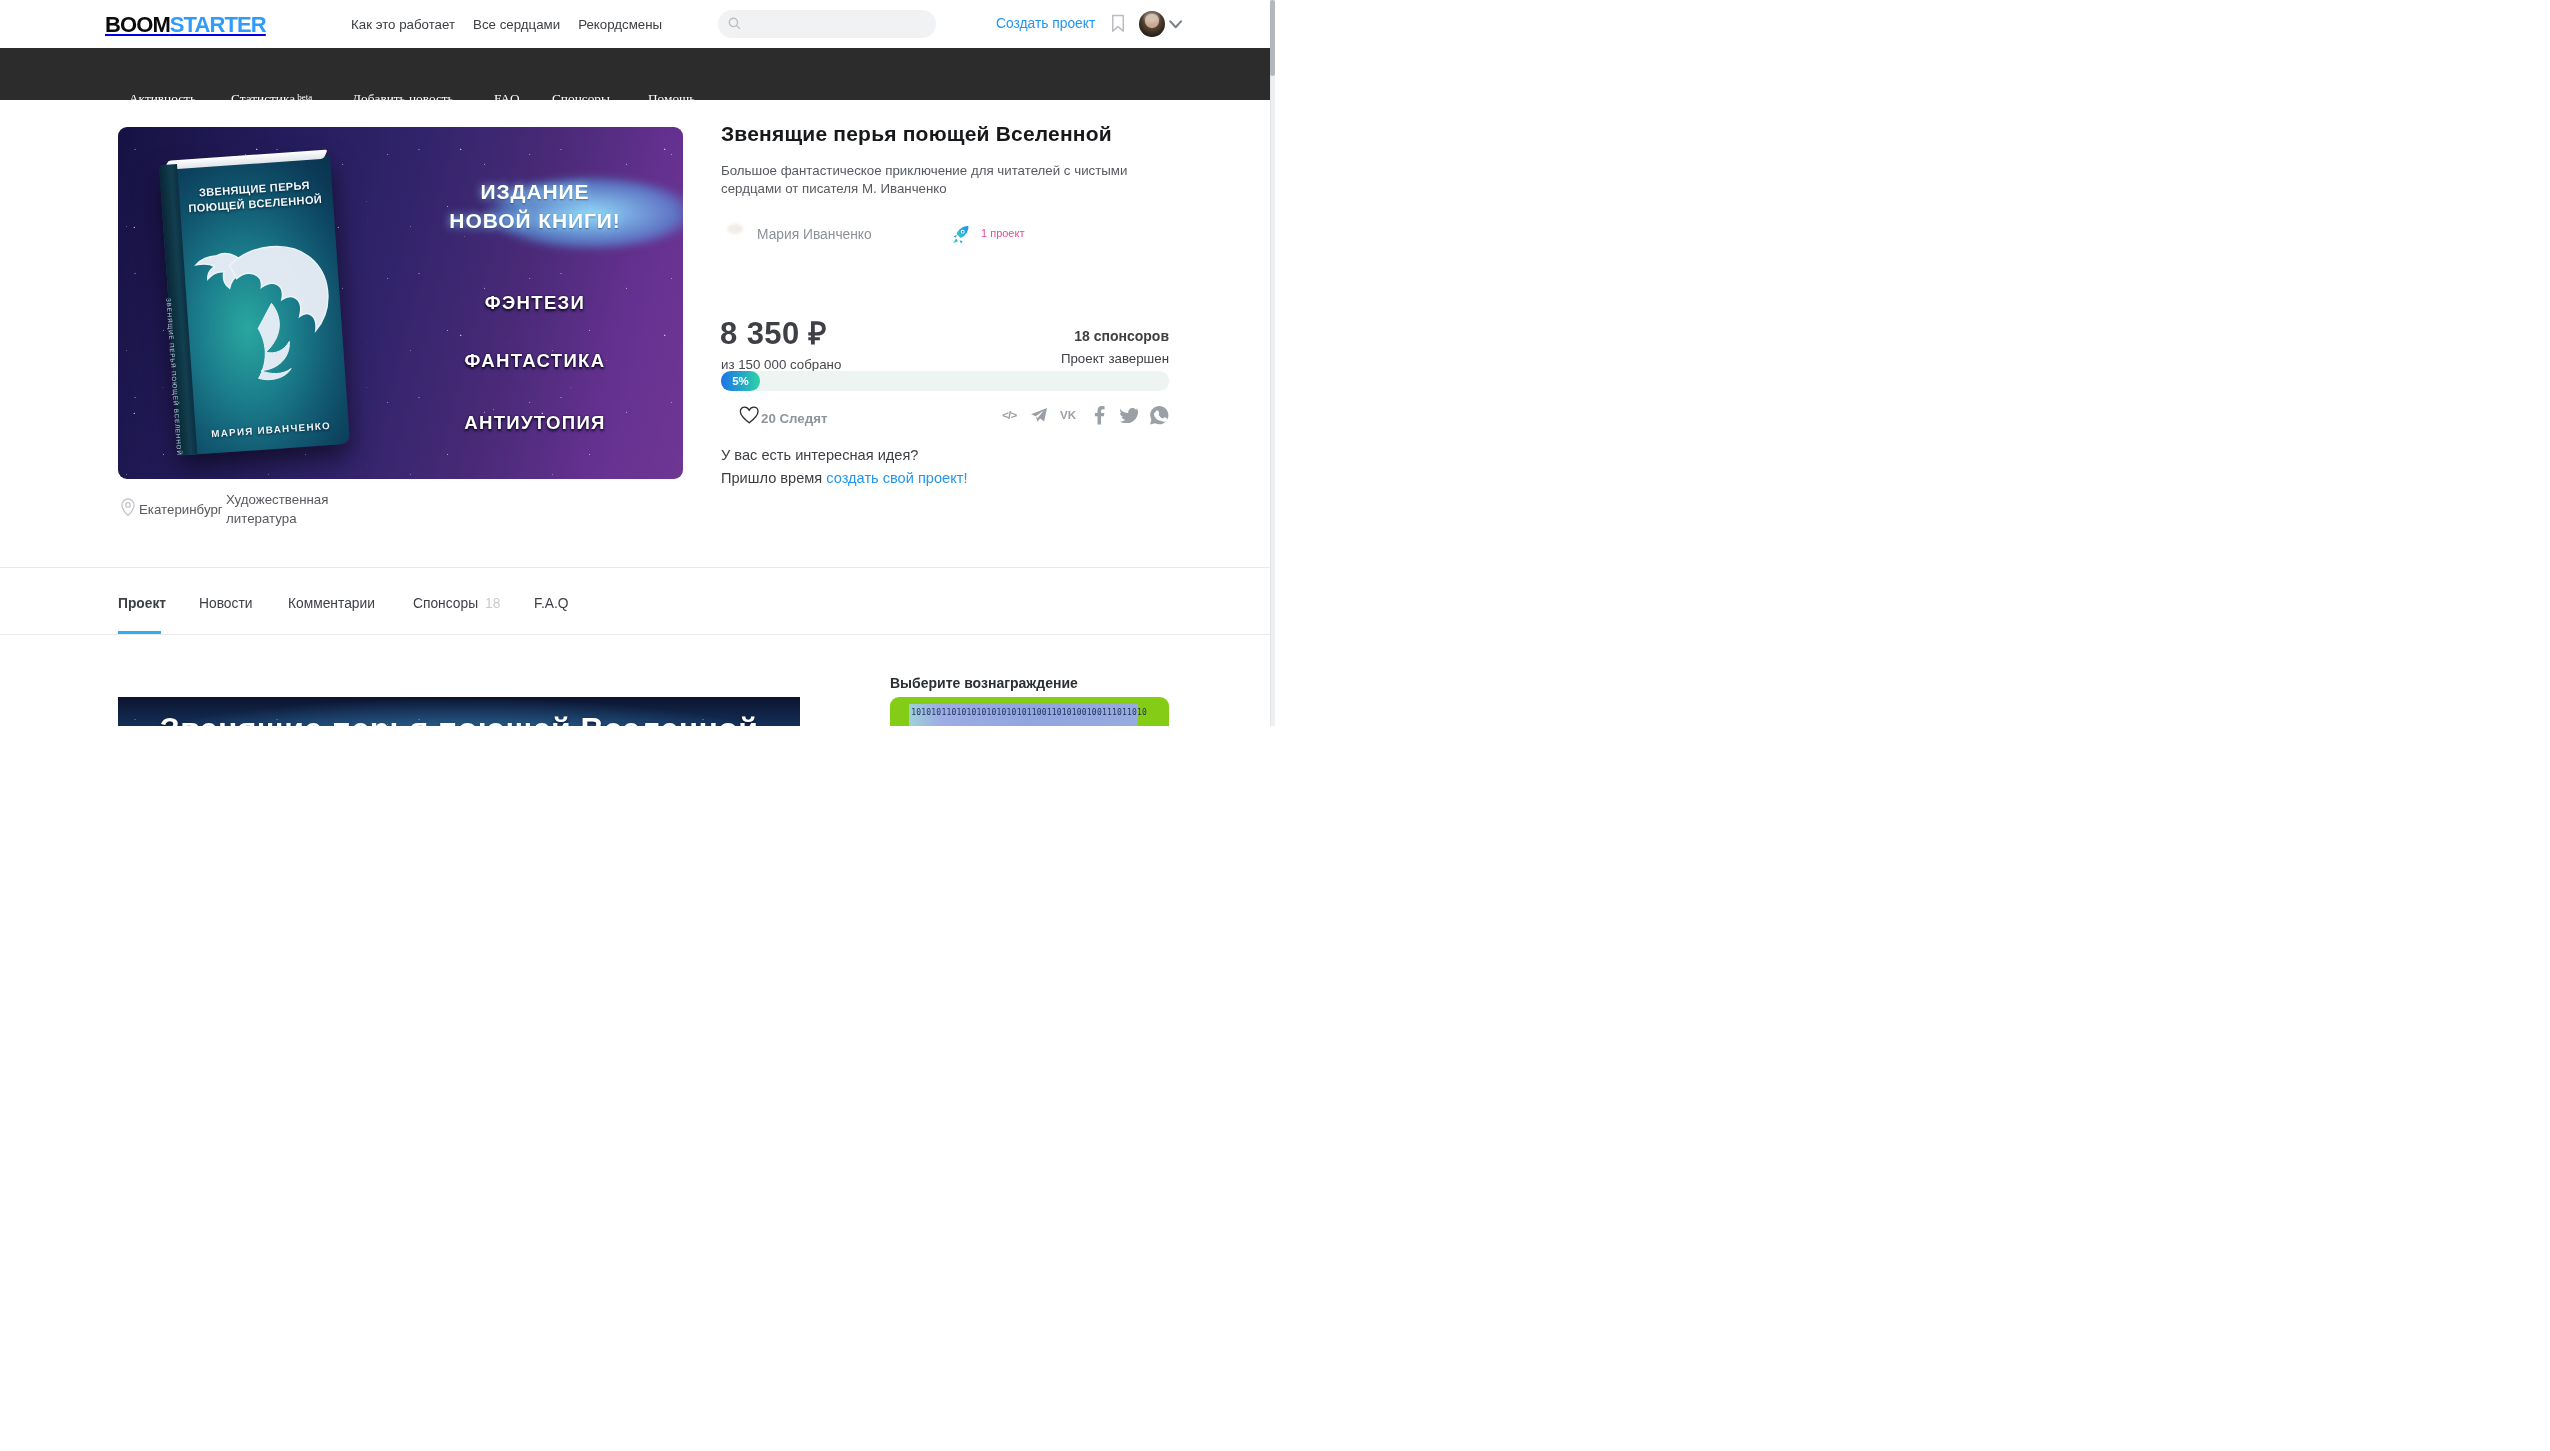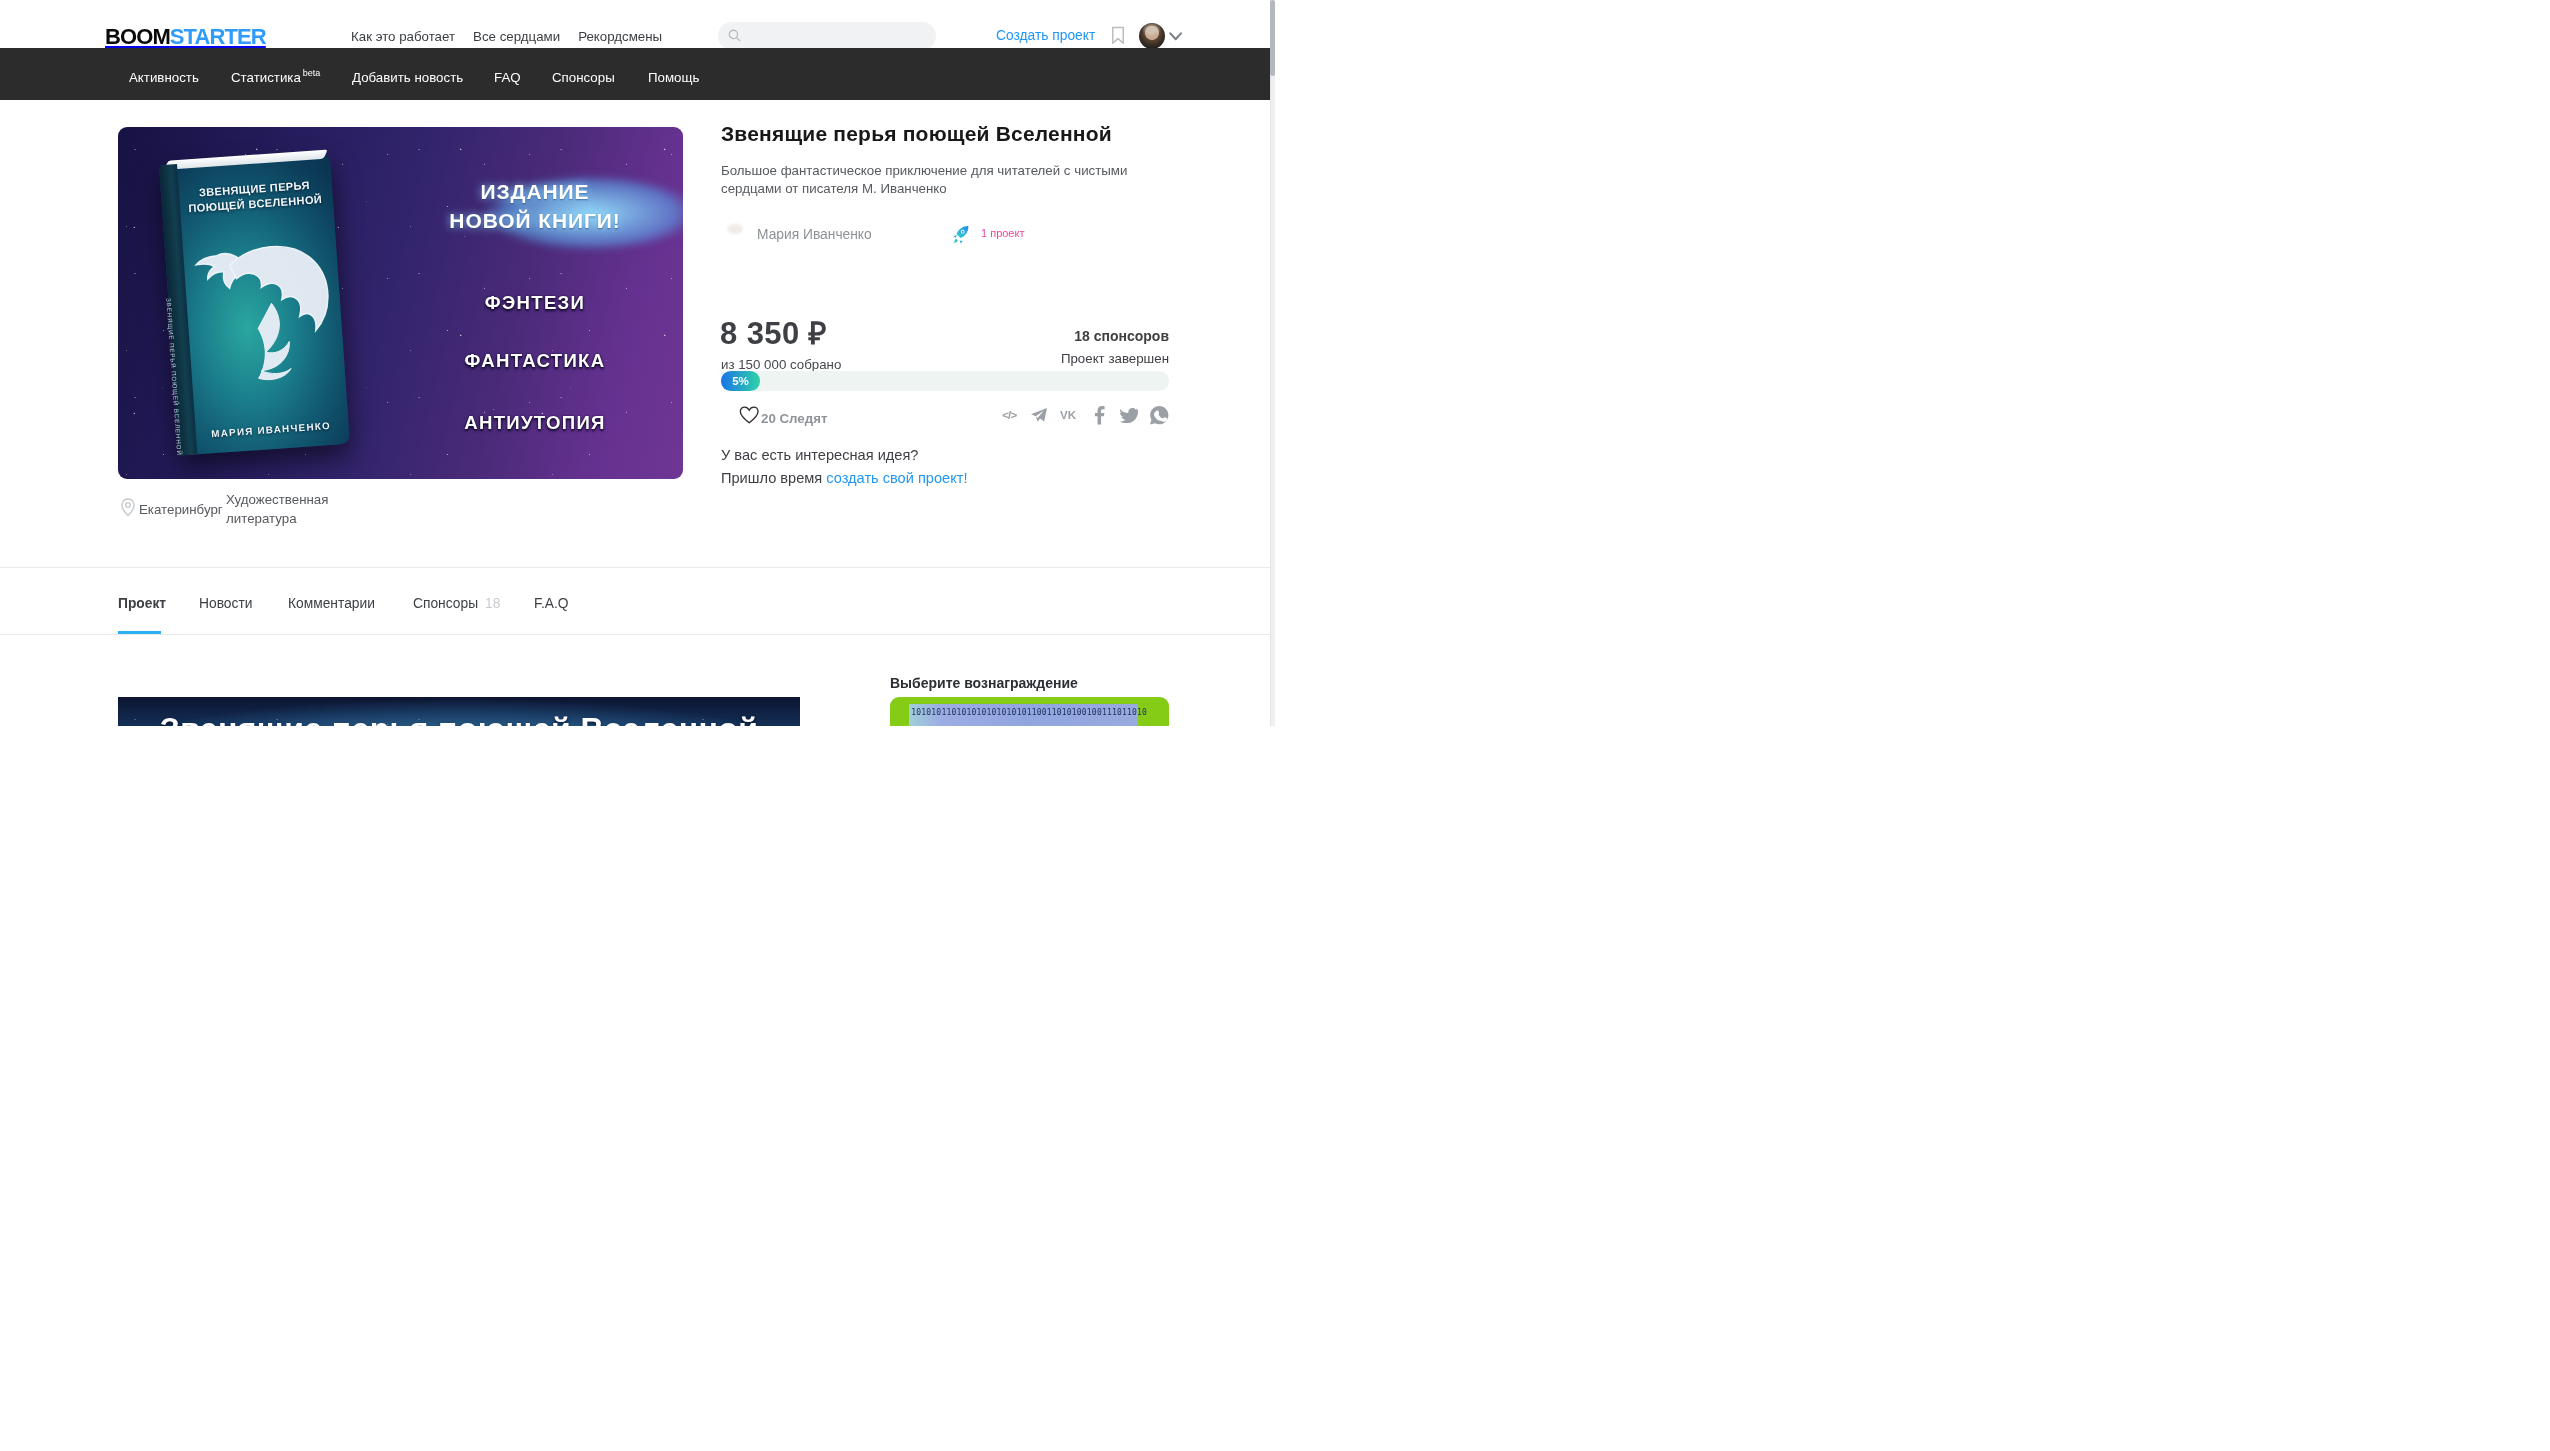--- a/index.html
+++ b/index.html
@@ -1,37 +1,37 @@
 <!DOCTYPE html>
 <html style="font-size:14px"><head>
 <meta charset="utf-8">
 <style>
   * { margin:0; padding:0; box-sizing:border-box; }
   html,body { background:#fff; }
   body { font-family:"Liberation Sans", sans-serif; }
   #page { position:relative; width:1275px; height:726px; background:#fff; overflow:hidden; }
 
   
-  .hdr { position:absolute; left:0; top:0; width:1275px; height:48px; background:#fff;margin-top:12px; }
+  .hdr { position:absolute; left:0; top:0; width:1275px; height:48px; background:#fff; }
   .logo { position:absolute; left:105px; top:11.5px; font-size:22px; font-weight:800; letter-spacing:-0.9px; white-space:nowrap; }
   .logo .b1 { color:#0b0b0b; }
   .logo .b2 { color:#2f9bfa; }
   .hdr-nav { position:absolute; left:351px; top:0; height:48px; display:flex; align-items:center; gap:18px; }
   .hdr-nav a { font-size:13.3px; color:#3b3e42; text-decoration:none; white-space:nowrap; }
   .search { position:absolute; left:718px; top:9.8px; width:218px; height:28px; background:#f1f2f3; border-radius:14px; display:flex; align-items:center; padding-left:9.8px; }
   .create { position:absolute; left:996px; top:16px; font-size:13.8px; color:#2196f3; text-decoration:none; white-space:nowrap; }
   .bmk { position:absolute; left:1111px; top:14px; }
   .avatar { position:absolute; left:1139px; top:10.6px; width:26px; height:26px; border-radius:50%;
     background:radial-gradient(circle at 50% 38%, #caa88f 0 32%, #5a4636 36%, #3a2e24 58%, #23201c 75%, #171513 100%); overflow:hidden; }
   .avatar::after { content:""; position:absolute; left:5.3px; top:1.8px; width:15px; height:10.6px; border-radius:50%; background:rgba(220,215,205,.55); filter:blur(1.8px); }
   .chev { position:absolute; left:1169px; top:19.5px; }
 
   
   .subnav { position:absolute; left:0; top:48px; width:1275px; height:52px; background:#2c2c2c; }
-  .subnav a { position:absolute; top:0; height:59px; display:flex; align-items:center; color:#fefefe; font-size:13.3px; text-decoration:none; white-space:nowrap; }
+  .subnav a { position:absolute; top:0; height:59px; display:flex; align-items:flex-end; color:#fefefe; font-size:13.3px; text-decoration:none; white-space:nowrap;font-family:Liberation Serif, serif; }
   .subnav sup { font-size:9px; color:#fff; margin-left:2px; transform:translateY(-5.3px); }
 
   
   .cover { position:absolute; left:118px; top:127px; width:565px; height:352px; border-radius:9px; overflow:hidden;
     background:linear-gradient(104deg,#171243 0%,#241c5c 26%,#32246c 48%,#4a2a78 68%,#653190 86%,#6f3694 100%); }
   .stars, .stars2 { position:absolute; inset:0; pointer-events:none; }
   .stars { background-image:
       radial-gradient(1.3px 1.3px at 12% 18%, rgba(255,255,255,.95), transparent 60%),
       radial-gradient(0.9px 0.9px at 32% 64%, rgba(255,255,255,.8), transparent 60%),
       radial-gradient(1.3px 1.3px at 58% 30%, rgba(255,255,255,.9), transparent 60%),

